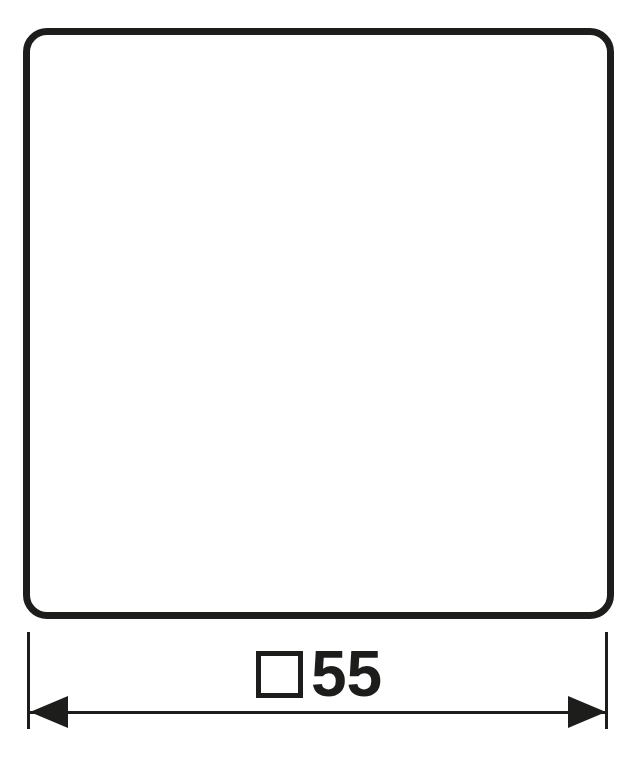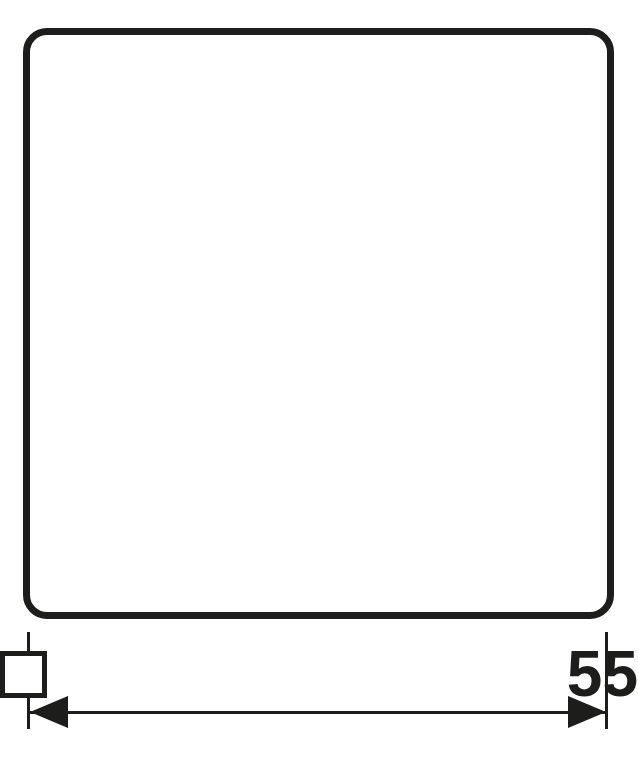--- a/index.html
+++ b/index.html
@@ -64,21 +64,21 @@
     border-left: 38px solid #1d1d1b;
   }
   
   .dim-label {
     position: absolute;
     left: 0;
     right: 0;
     top: 651px;
     height: 47px;
     display: flex;
-    justify-content: space-between;
+    justify-content: center;
     align-items: center;
     gap: 8px;
     color: #1d1d1b;
   }
   .square-symbol {
     width: 47px;
     height: 47px;
     box-sizing: border-box;
     border: 5px solid #1d1d1b;
     background: #ffffff;

